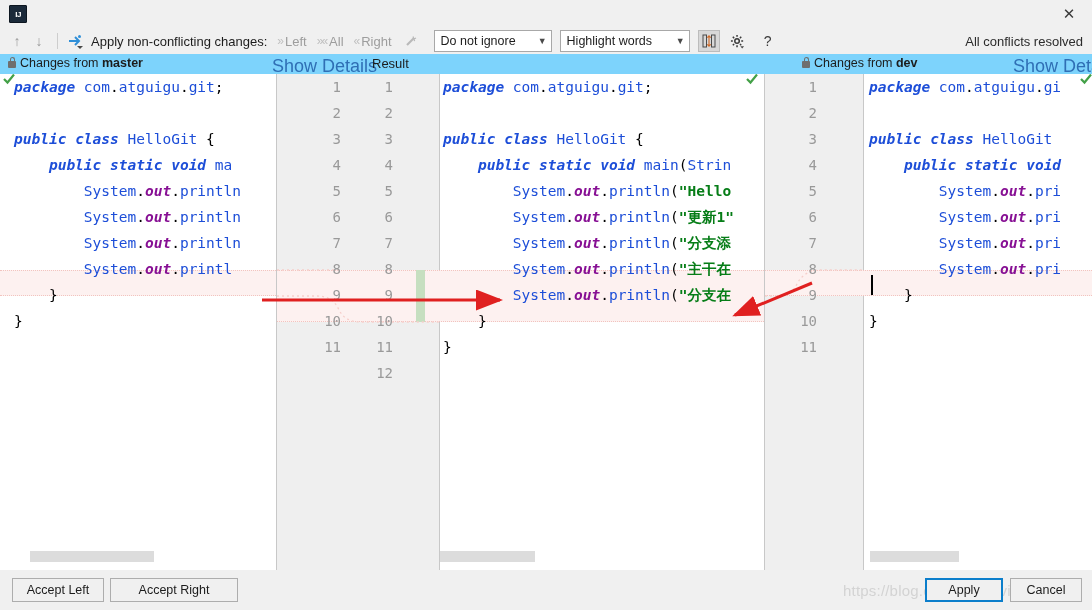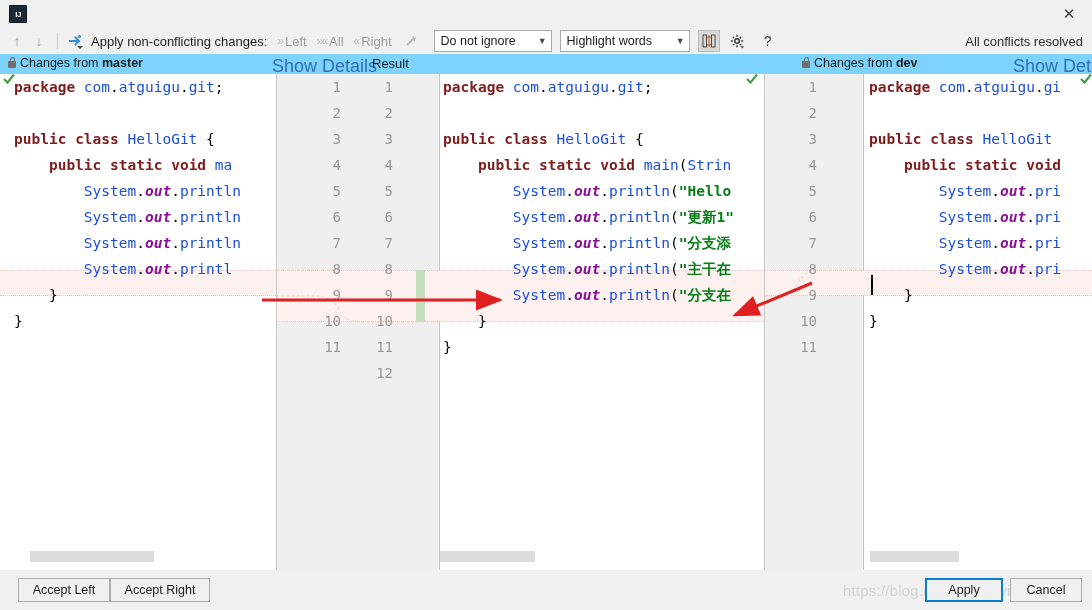--- a/index.html
+++ b/index.html
@@ -125,21 +125,21 @@
     position:absolute;top:0;white-space:pre;
     font-family:"DejaVu Sans Mono","Liberation Mono",monospace;
     font-size:14.5px;line-height:26px;color:#000000;
   }
   .ln{
     position:absolute;text-align:right;
     font-family:"DejaVu Sans Mono","Liberation Mono",monospace;
     font-size:14px;line-height:26px;color:#999999;
   }
 
-  .kw{color:#7f1d1d;font-weight:bold;}
+  .kw{color:#1d4ed8;font-weight:bold;font-style:italic;}
   .fld{color:#871094;font-style:italic;font-weight:bold;}
   .str{color:#067d17;font-weight:bold;}
   .pln{color:#1d4ed8;}
 
   
   .band{
     position:absolute;height:26px;background:#fdf1f0;
     border-top:1px dotted #f2c4bf;border-bottom:1px dotted #f2c4bf;
     box-sizing:border-box;
   }
@@ -163,22 +163,22 @@
   
   .bottombar{
     position:absolute;left:0;top:570px;width:1092px;height:40px;background:#f0f0f0;
   }
   .btn{
     position:absolute;height:24px;background:#f0f0f0;border:1px solid #adadad;
     font-family:"Liberation Sans",sans-serif;font-size:12.5px;color:#1c1c1c;
     display:flex;align-items:center;justify-content:center;box-sizing:border-box;
   }
   .btn.primary{border:2px solid #0b7ecb;}
-  #btn-accept-left{left:18px;top:578px;width:92px;}
-  #btn-accept-right{left:110px;top:578px;width:100px;}
+  #btn-accept-left{left:12px;top:578px;width:92px;}
+  #btn-accept-right{left:110px;top:578px;width:128px;}
   #btn-apply{left:925px;top:578px;width:78px;}
   #btn-cancel{left:1010px;top:578px;width:72px;}
 
   .watermark{
     position:absolute;left:843px;top:582px;
     font-family:"Liberation Sans",sans-serif;font-size:15px;
     color:#d3d3d3;white-space:nowrap;letter-spacing:.2px;
     pointer-events:none;
   }
 

